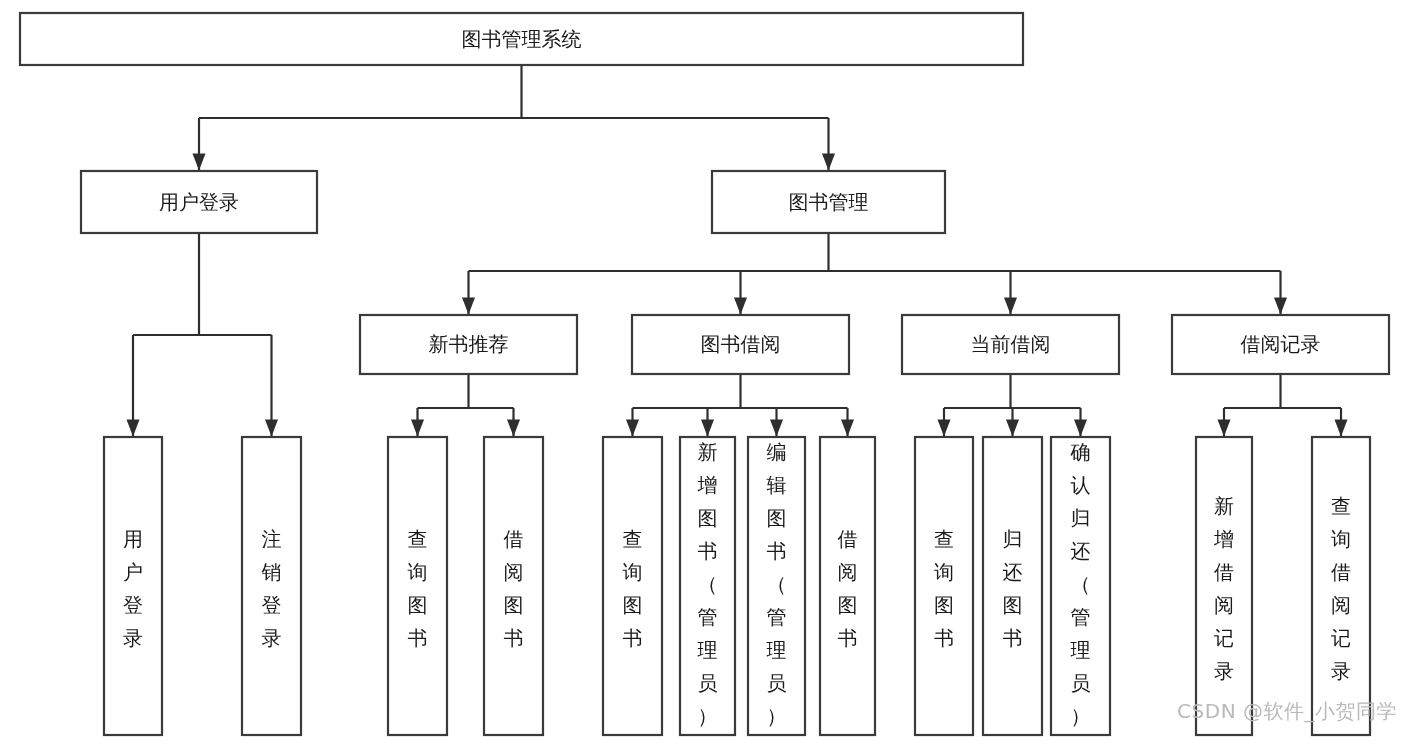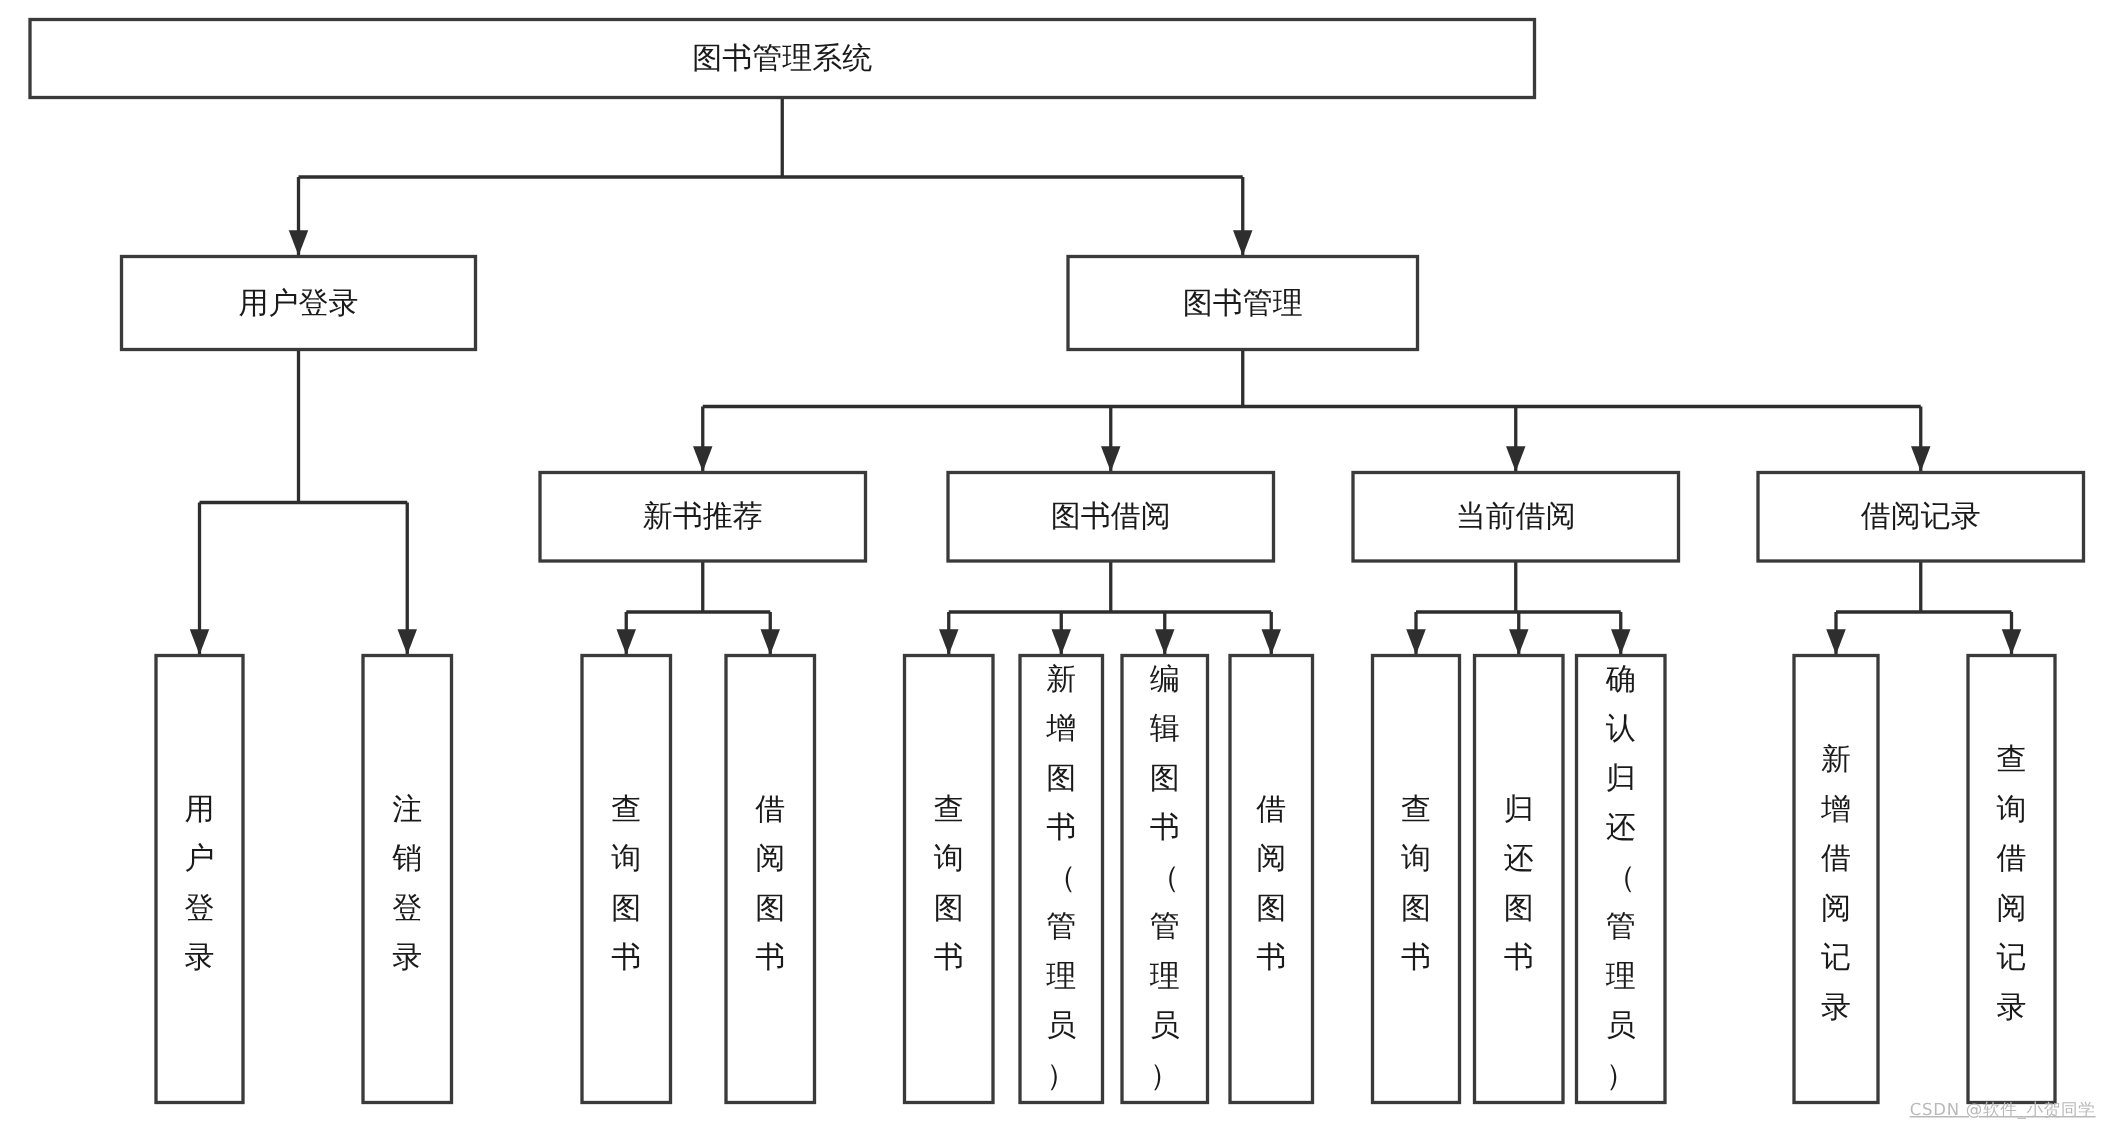--- a/index.html
+++ b/index.html
@@ -51,27 +51,26 @@
     stroke-width: 2.2;
     fill: none;
   }
   .arrow-head {
     fill: #2e2e2e;
     stroke: none;
   }
   .watermark {
     position: absolute;
     right: 8px;
-    bottom: 0;
+    bottom: 22px;
     color: #b9b9b9;
-    font-size: 11px;
+    font-size: 20px;
     font-family: "DejaVu Sans", "Liberation Sans", sans-serif;
     white-space: nowrap;
     letter-spacing: 0.5px;
-    text-decoration: underline;
   }
 </style>
 </head>
 <body>
 
 <div id="diagram-root">
   <svg id="tree-svg" viewBox="0 0 1405 747">
       <line class="connector" x1="521.5" y1="65" x2="521.5" y2="118"></line>
       <line class="connector" x1="199" y1="118" x2="828.5" y2="118"></line>
       <line class="connector" x1="199" y1="118" x2="199" y2="170"></line>

